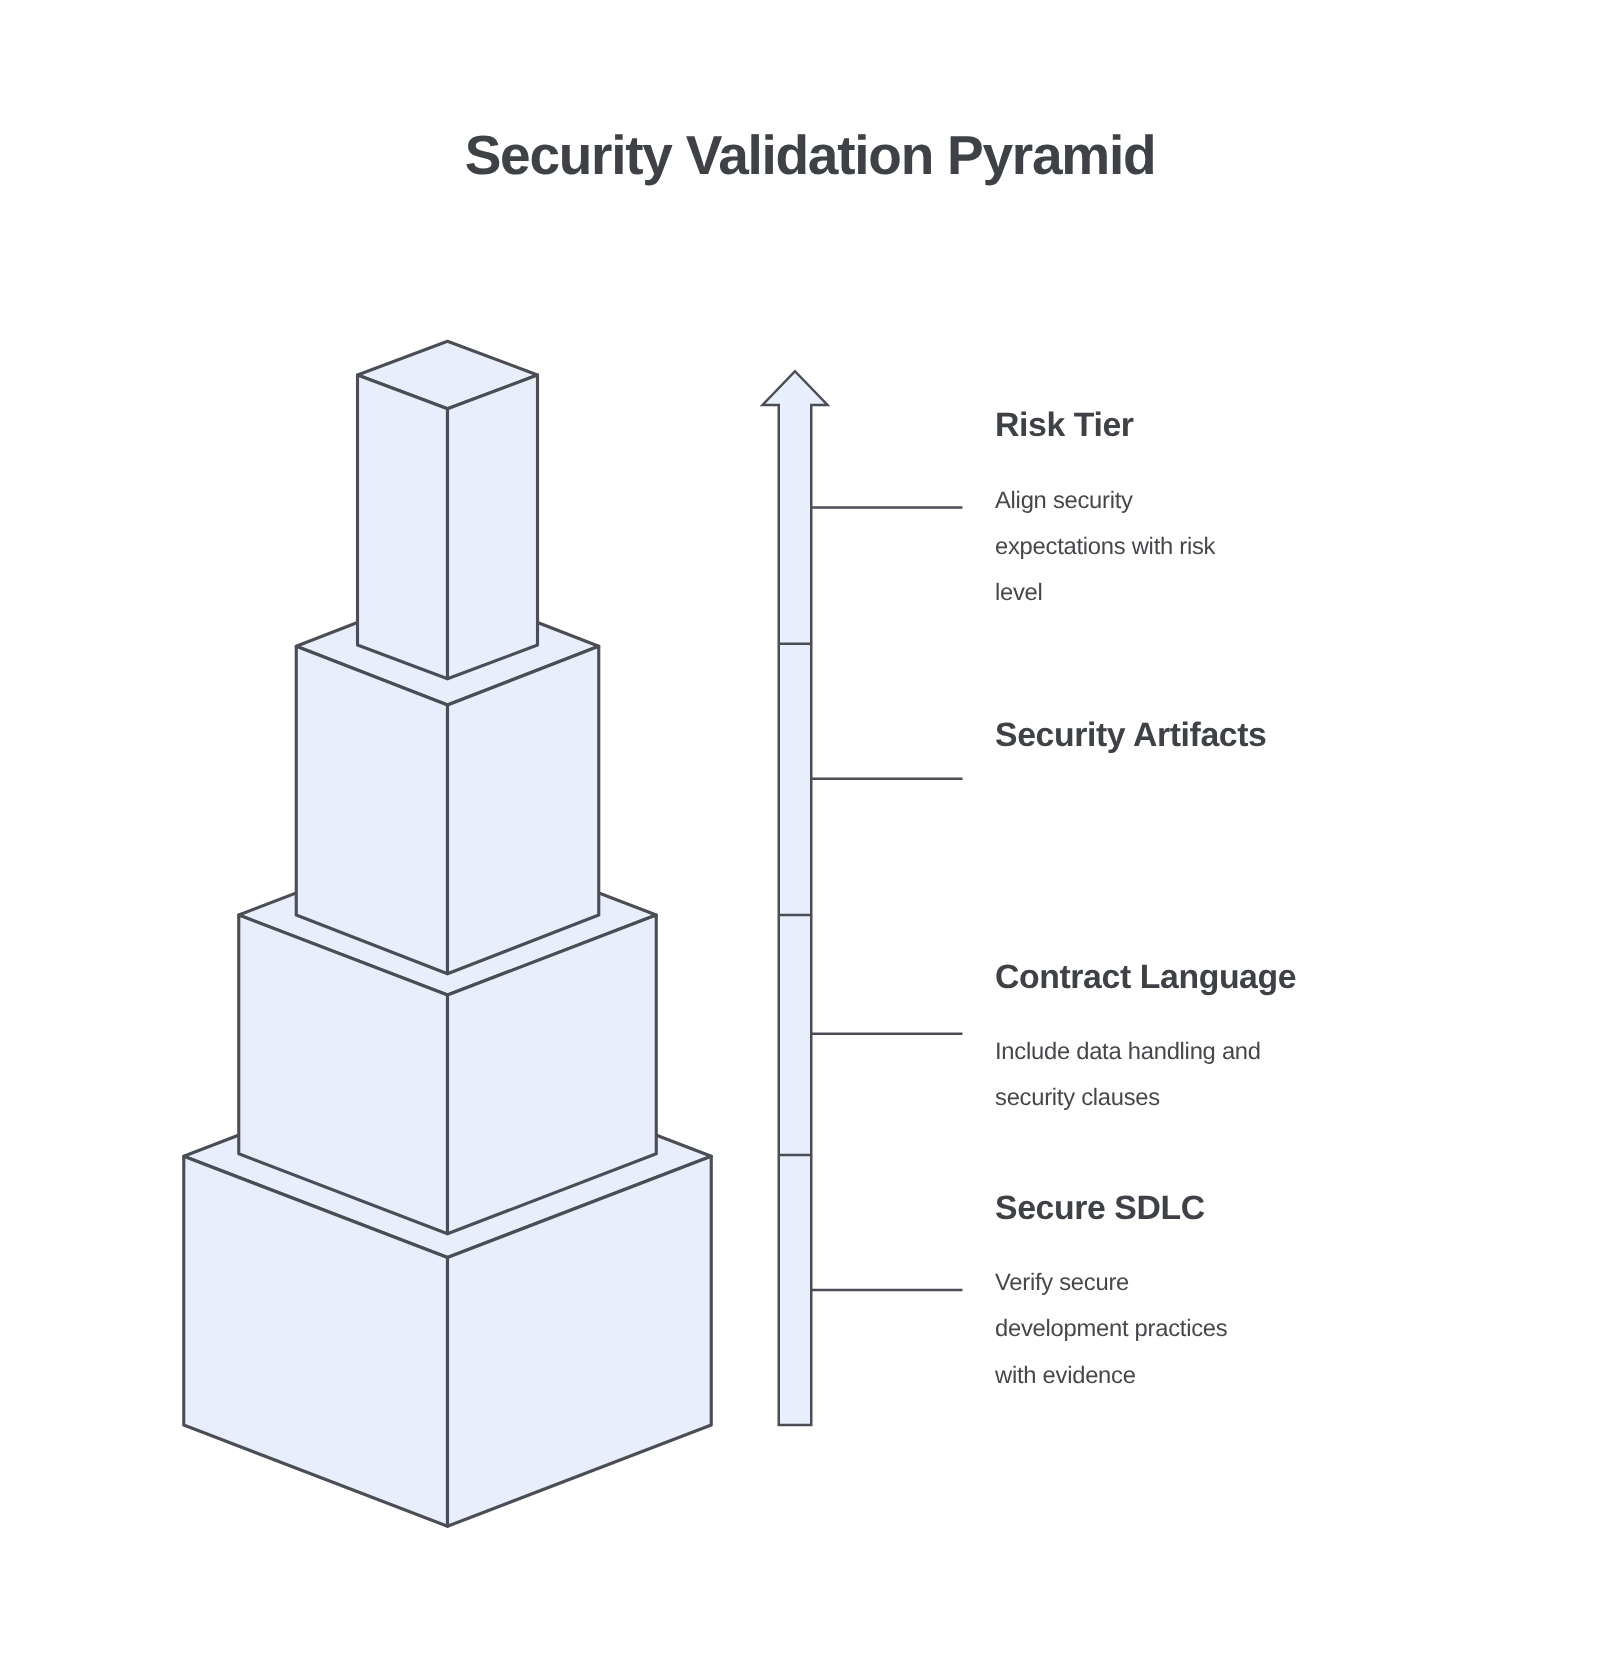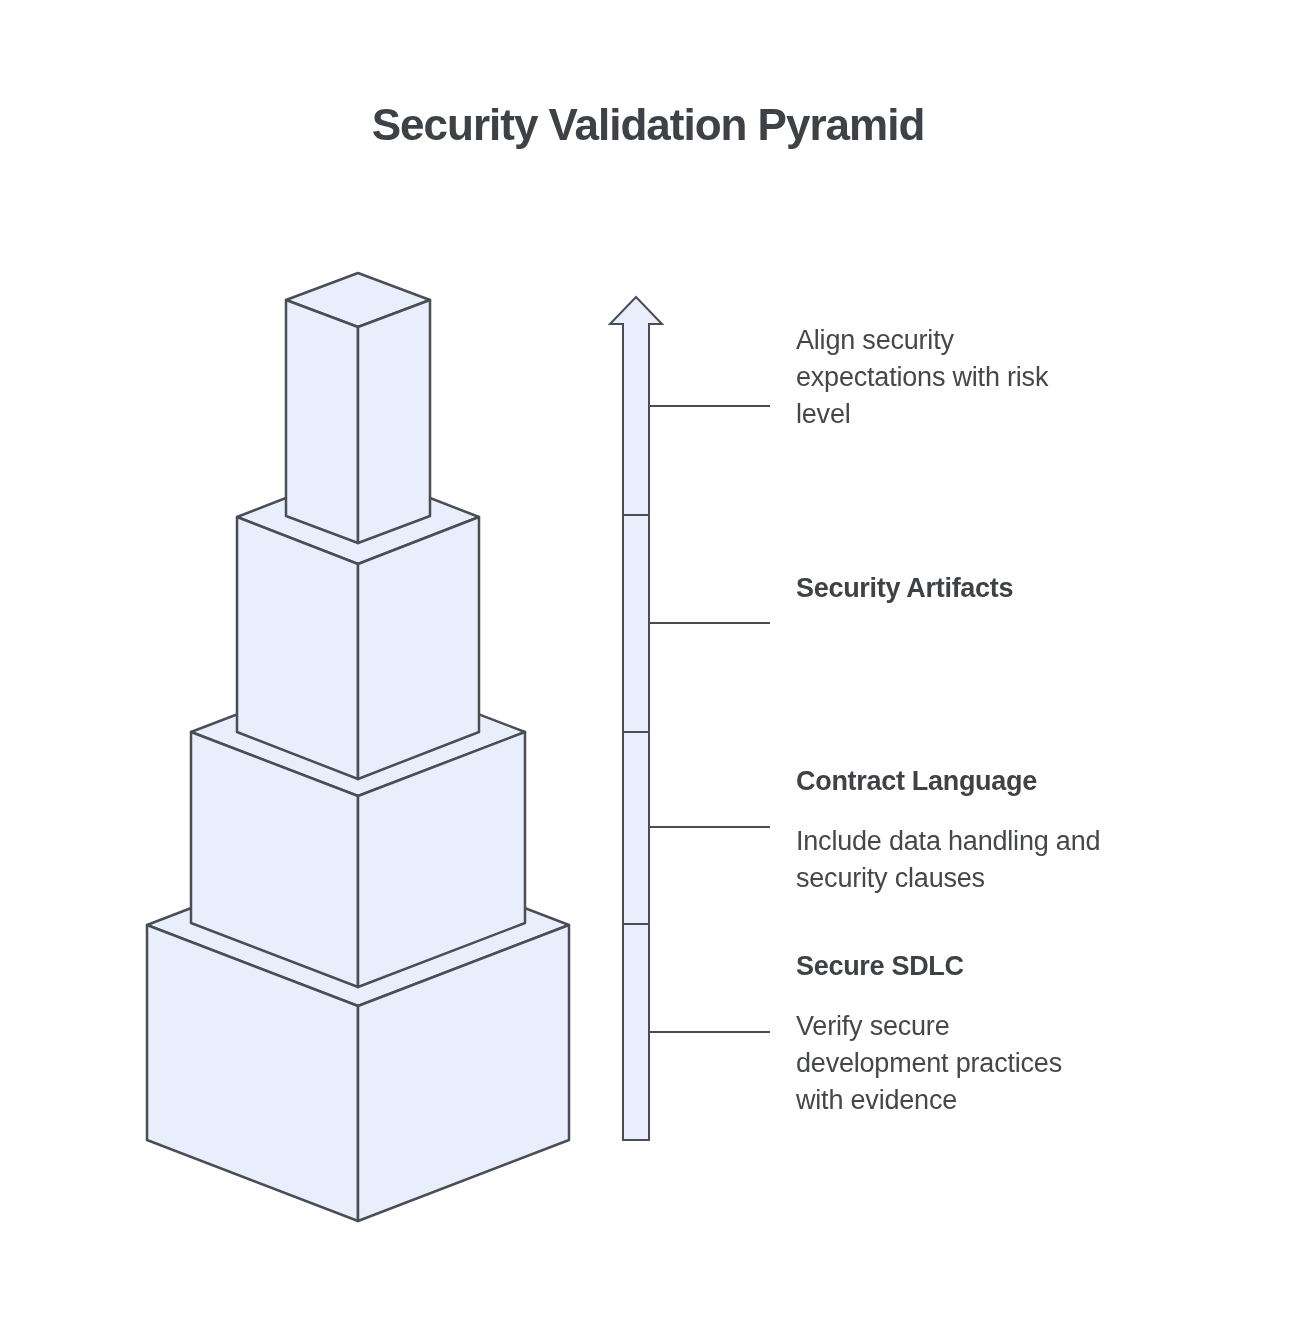--- a/index.html
+++ b/index.html
@@ -58,21 +58,21 @@
   }
   .section h2{
     font-size:27px;
     font-weight:700;
     line-height:36px;
     letter-spacing:-0.3px;
     color:var(--text-primary);
     margin-bottom:24px;
   }
   .section p{
-    font-size:27px;
+    font-size:19px;
     line-height:37px;
     letter-spacing:-0.2px;
     color:var(--text-secondary);
     white-space:pre-line;
   }
   .sec-1{top:322px;}
   .sec-2{top:570px;}
   .sec-3{top:763px;}
   .sec-4{top:948px;}
 </style>
@@ -121,20 +121,21 @@
 
     <g>
       <line class="connector" x1="649" y1="406" x2="770" y2="406"></line>
       <line class="connector" x1="649" y1="623" x2="770" y2="623"></line>
       <line class="connector" x1="649" y1="827" x2="770" y2="827"></line>
       <line class="connector" x1="649" y1="1032" x2="770" y2="1032"></line>
     </g>
   </svg>
 
   <div class="section sec-1">
+    <h2>Risk Tier</h2>
     <p>Align security
 expectations with risk
 level</p>
   </div>
 
   <div class="section sec-2">
     <h2>Security Artifacts</h2>
   </div>
 
   <div class="section sec-4">

